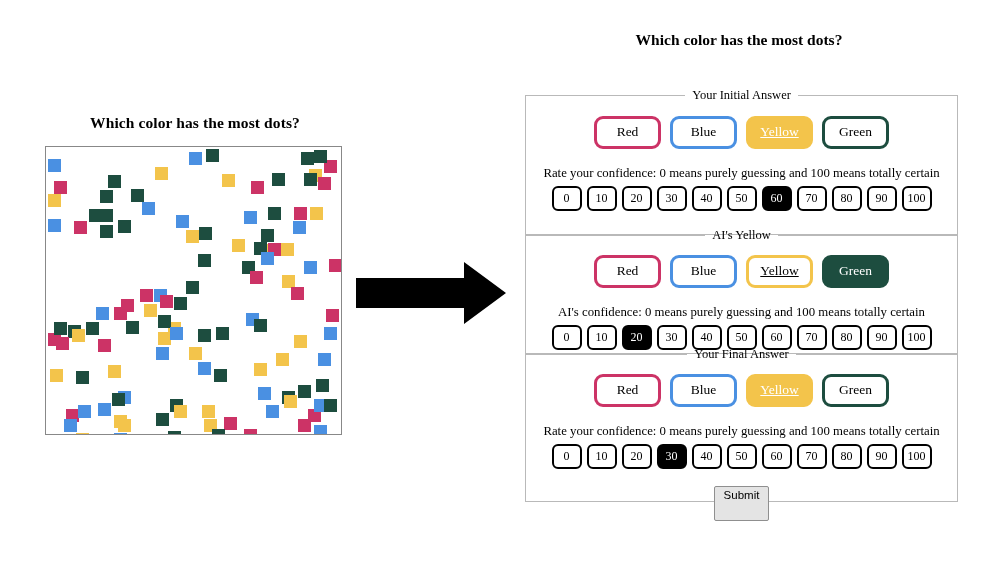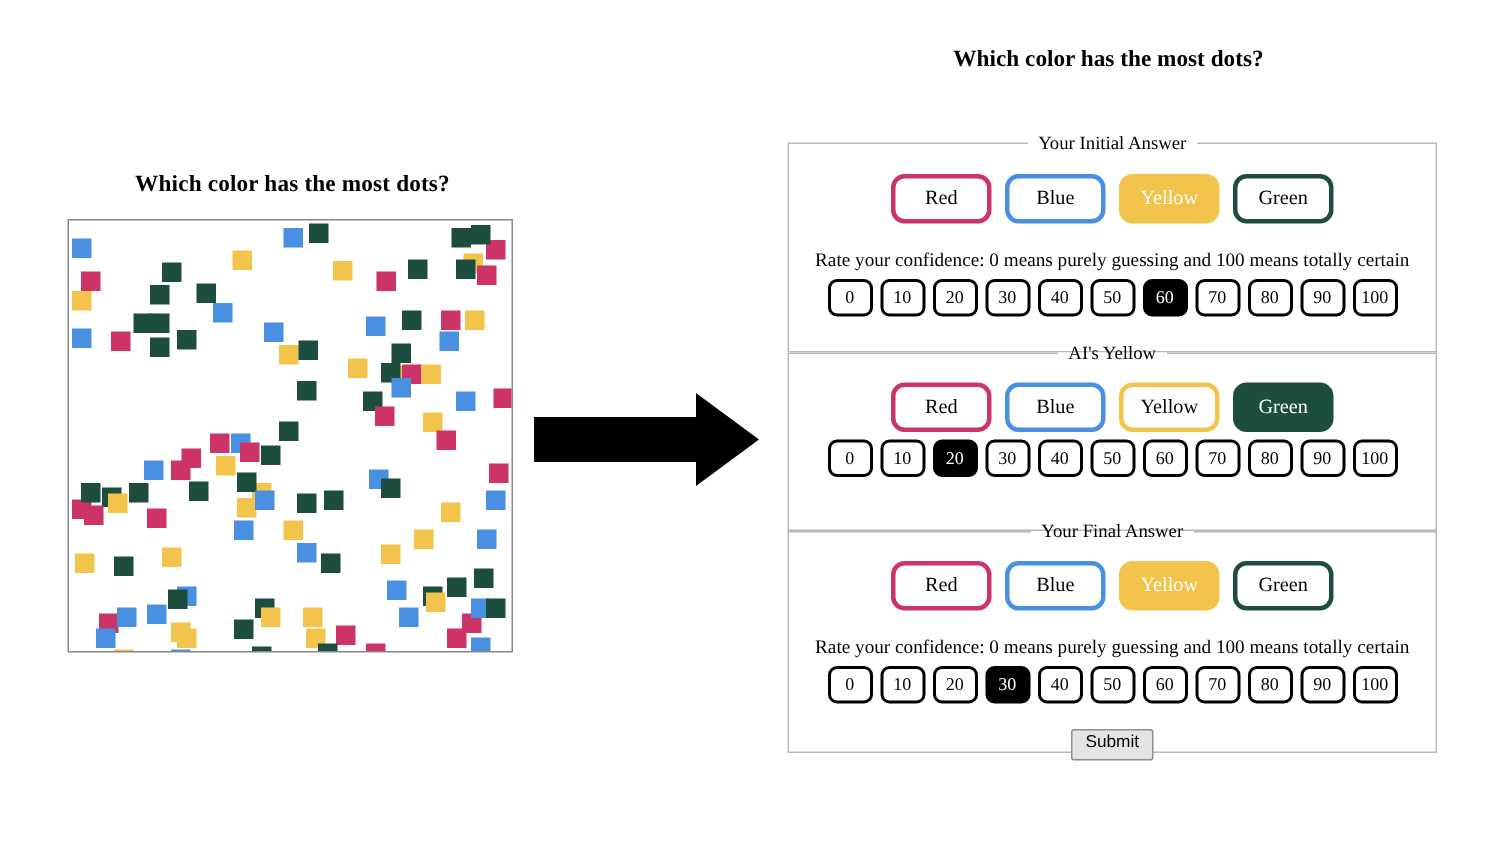--- a/index.html
+++ b/index.html
@@ -117,21 +117,21 @@
     text-align: center;
     border-radius: 9px;
     border: 3.5px solid #000;
     background: #ffffff;
     color: #000;
     box-sizing: border-box;
     cursor: pointer;
   }
   .color-btn.red    { border-color: #cc3366; }
   .color-btn.blue   { border-color: #4a90e2; }
-  .color-btn.yellow { border-color: #f3c44b; }
+  .color-btn.yellow { border-color: #f3c44b; text-decoration: underline; }
   .color-btn.green  { border-color: #1d4d3f; }
 
   .color-btn.selected { color: #ffffff; }
   .color-btn.yellow.selected { background: #f3c44b; }
   .color-btn.green.selected  { background: #1d4d3f; }
 
   .conf-prompt {
     text-align: center;
     font-size: 12.8px;
     margin-top: 17px;
@@ -164,21 +164,21 @@
     color: #ffffff;
   }
 
   .submit-row {
     text-align: center;
     margin-top: 16px;
   }
   #submit-button {
     font-family: "Liberation Sans", sans-serif;
     font-size: 11.5px;
-    padding: 2px 9px 5px 9px;
+    padding: 2px 9px 19px 9px;
     background: #e4e4e4;
     border: 1px solid #8f8f8f;
     border-radius: 2px;
     color: #000;
     cursor: pointer;
   }
 </style>
 </head>
 <body>
 
@@ -337,20 +337,21 @@
   </fieldset>
 
   <fieldset class="answer-block" id="block-ai">
     <legend>AI's Yellow</legend>
     <div class="color-row">
         <button class="color-btn red">Red</button>
         <button class="color-btn blue">Blue</button>
         <button class="color-btn yellow">Yellow</button>
         <button class="color-btn green selected">Green</button>
       </div>
+    <div class="conf-prompt">AI's confidence: 0 means purely guessing and 100 means totally certain</div>
     <div class="conf-row">
         <button class="conf-btn">0</button>
         <button class="conf-btn">10</button>
         <button class="conf-btn selected">20</button>
         <button class="conf-btn">30</button>
         <button class="conf-btn">40</button>
         <button class="conf-btn">50</button>
         <button class="conf-btn">60</button>
         <button class="conf-btn">70</button>
         <button class="conf-btn">80</button>

